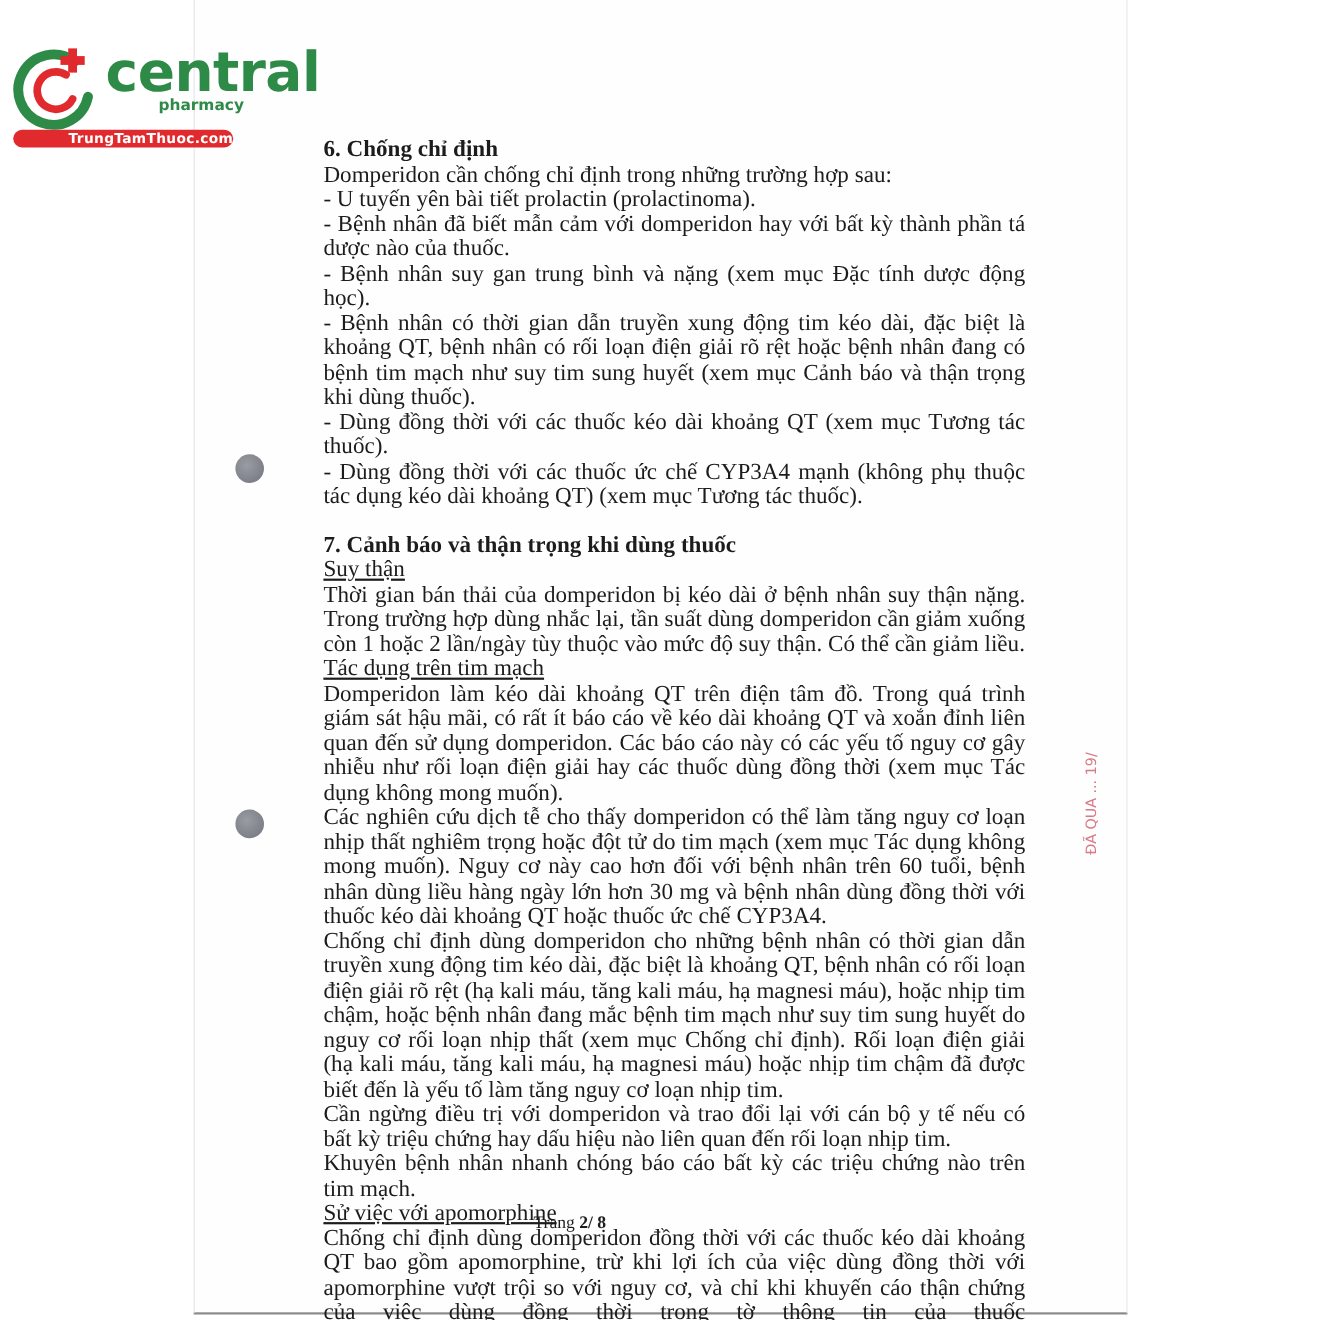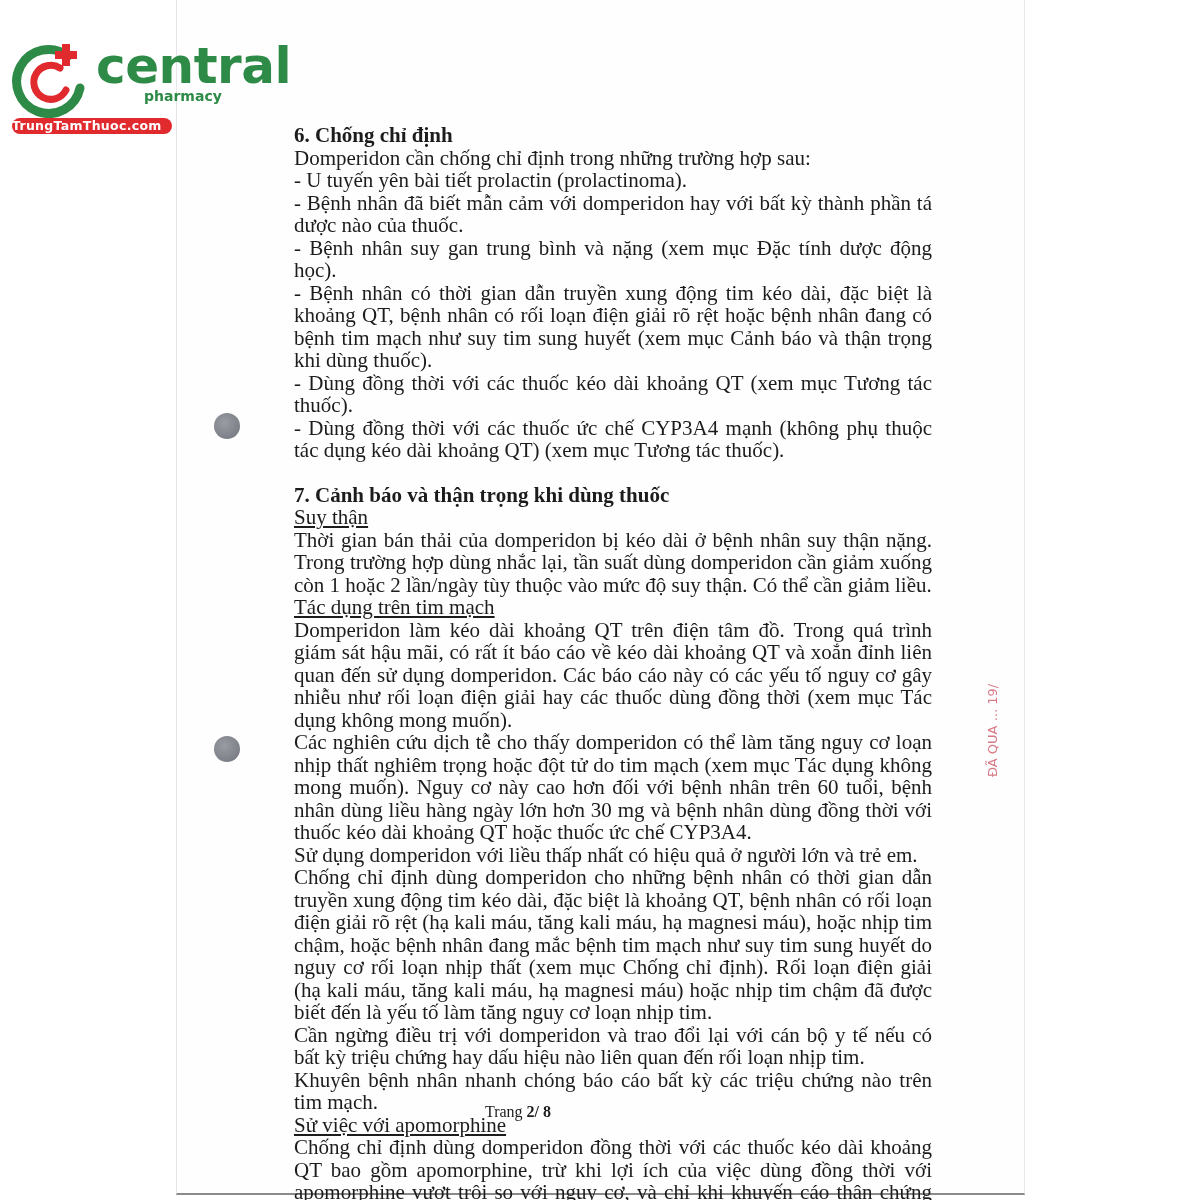--- a/index.html
+++ b/index.html
@@ -37,23 +37,23 @@
   .logo { position: absolute; left: 10px; top: 36px; width: 205px; height: 100px; }
   .logo-word {
     position: absolute; left: 86px; top: 10px; font-family: "DejaVu Sans", sans-serif;
     font-size: 50px; font-weight: bold; color: #2e8b47; letter-spacing: -0.5px; line-height: 40px;
   }
   .logo-sub {
     position: absolute; left: 90px; top: 52px; font-family: "DejaVu Sans", sans-serif;
     font-size: 14px; font-weight: bold; color: #2e8b47; margin-left: 44px;
   }
   .logo-pill {
-    position: absolute; left: 2px; top: 82px; width: 160px; height: 16px; border-radius: 8px;
+    position: absolute; left: 2px; top: 82px; width: 200px; height: 16px; border-radius: 8px;
     background: #e02a2e; color: #fff; font-family: "DejaVu Sans", sans-serif;
-    font-size: 12.5px; font-weight: bold; text-align: left; line-height: 16px; letter-spacing: 0.3px;
+    font-size: 12.5px; font-weight: bold; text-align: right; line-height: 16px; letter-spacing: 0.3px;
   }
   .stamp {
     position: absolute; left: 985px; top: 655px; width: 40px; height: 150px;
     color: #d77a86; font-family: "DejaVu Sans", sans-serif; font-size: 13px;
     writing-mode: vertical-rl; transform: rotate(180deg); text-align: center;
   }
 </style>
 </head>
 <body>
 
@@ -83,21 +83,20 @@
   <p>- Dùng đồng thời với các thuốc kéo dài khoảng QT (xem mục Tương tác thuốc).</p>
   <p>- Dùng đồng thời với các thuốc ức chế CYP3A4 mạnh (không phụ thuộc tác dụng kéo dài khoảng QT) (xem mục Tương tác thuốc).</p>
   <div class="gap"></div>
 
   <p class="h">7. Cảnh báo và thận trọng khi dùng thuốc</p>
   <p class="u">Suy thận</p>
   <p>Thời gian bán thải của domperidon bị kéo dài ở bệnh nhân suy thận nặng. Trong trường hợp dùng nhắc lại, tần suất dùng domperidon cần giảm xuống còn 1 hoặc 2 lần/ngày tùy thuộc vào mức độ suy thận. Có thể cần giảm liều.</p>
   <p class="u">Tác dụng trên tim mạch</p>
   <p>Domperidon làm kéo dài khoảng QT trên điện tâm đồ. Trong quá trình giám sát hậu mãi, có rất ít báo cáo về kéo dài khoảng QT và xoắn đỉnh liên quan đến sử dụng domperidon. Các báo cáo này có các yếu tố nguy cơ gây nhiễu như rối loạn điện giải hay các thuốc dùng đồng thời (xem mục Tác dụng không mong muốn).</p>
   <p>Các nghiên cứu dịch tễ cho thấy domperidon có thể làm tăng nguy cơ loạn nhịp thất nghiêm trọng hoặc đột tử do tim mạch (xem mục Tác dụng không mong muốn). Nguy cơ này cao hơn đối với bệnh nhân trên 60 tuổi, bệnh nhân dùng liều hàng ngày lớn hơn 30 mg và bệnh nhân dùng đồng thời với thuốc kéo dài khoảng QT hoặc thuốc ức chế CYP3A4.</p>
-  <p>Sử dụng domperidon với liều thấp nhất có hiệu quả ở người lớn và trẻ em.</p>
   <p>Chống chỉ định dùng domperidon cho những bệnh nhân có thời gian dẫn truyền xung động tim kéo dài, đặc biệt là khoảng QT, bệnh nhân có rối loạn điện giải rõ rệt (hạ kali máu, tăng kali máu, hạ magnesi máu), hoặc nhịp tim chậm, hoặc bệnh nhân đang mắc bệnh tim mạch như suy tim sung huyết do nguy cơ rối loạn nhịp thất (xem mục Chống chỉ định). Rối loạn điện giải (hạ kali máu, tăng kali máu, hạ magnesi máu) hoặc nhịp tim chậm đã được biết đến là yếu tố làm tăng nguy cơ loạn nhịp tim.</p>
   <p>Cần ngừng điều trị với domperidon và trao đổi lại với cán bộ y tế nếu có bất kỳ triệu chứng hay dấu hiệu nào liên quan đến rối loạn nhịp tim.</p>
   <p>Khuyên bệnh nhân nhanh chóng báo cáo bất kỳ các triệu chứng nào trên tim mạch.</p>
   <p class="u">Sử việc với apomorphine</p>
   <p class="just">Chống chỉ định dùng domperidon đồng thời với các thuốc kéo dài khoảng QT bao gồm apomorphine, trừ khi lợi ích của việc dùng đồng thời với apomorphine vượt trội so với nguy cơ, và chỉ khi khuyến cáo thận chứng của việc dùng đồng thời trong tờ thông tin của thuốc</p>
 </div>
 
 <div class="footer">
   <span>Trang </span><b>2</b><b>/ </b><b>8</b>
 </div>

